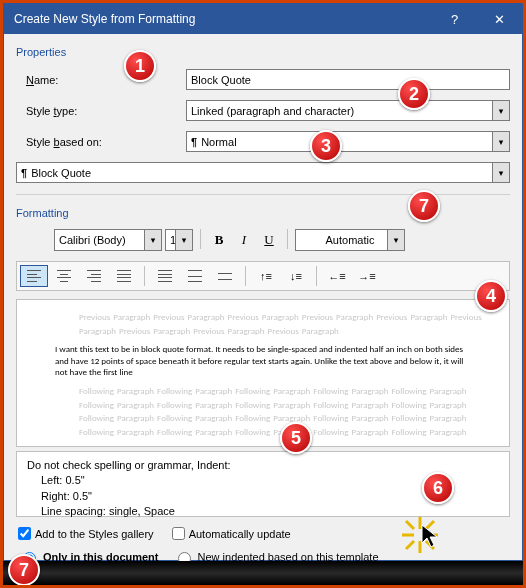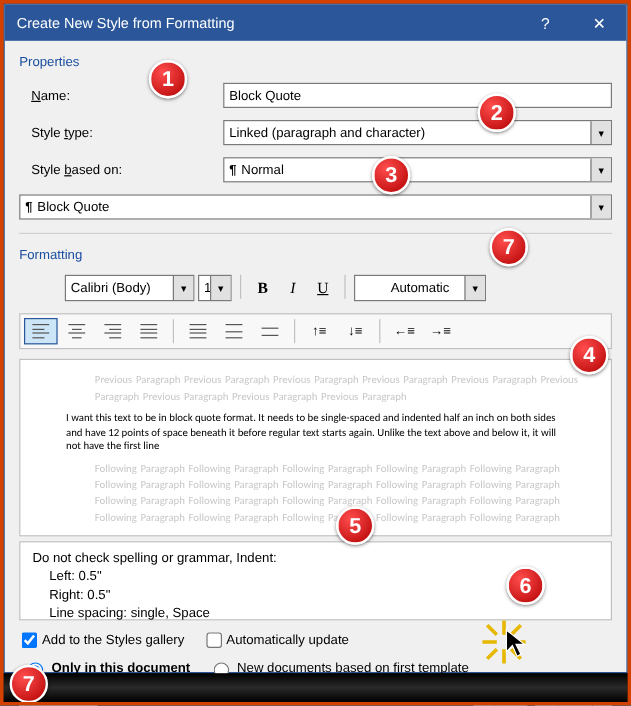--- a/index.html
+++ b/index.html
@@ -401,21 +401,21 @@
       </label>
     </div>
 
     <div class="radios">
       <label class="sel">
         <input type="radio" name="scope" checked="" style="">
         <span>Only in this document</span>
       </label>
       <label>
         <input type="radio" name="scope" style="">
-        <span>New documents based on first template</span>
+        <span>New indented based on this template</span>
       </label>
     </div>
 
     <div class="btn-row">
       <div class="btn format">F<u>o</u>rmat ▾</div>
       <div style="flex:1"></div>
       <div class="btn ok">OK</div>
       <div class="btn">Cancel</div>
     </div>
 

